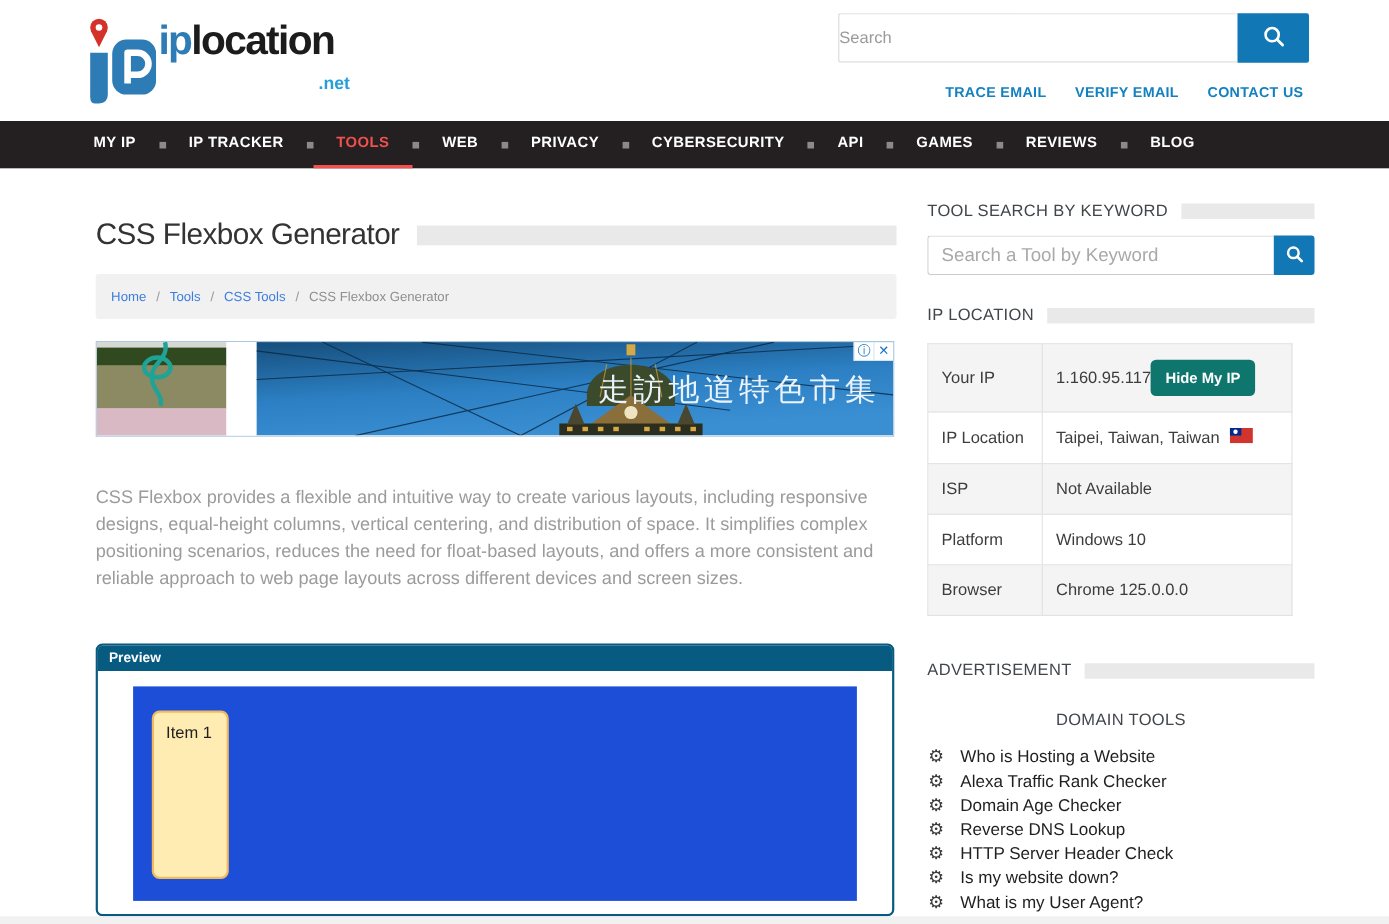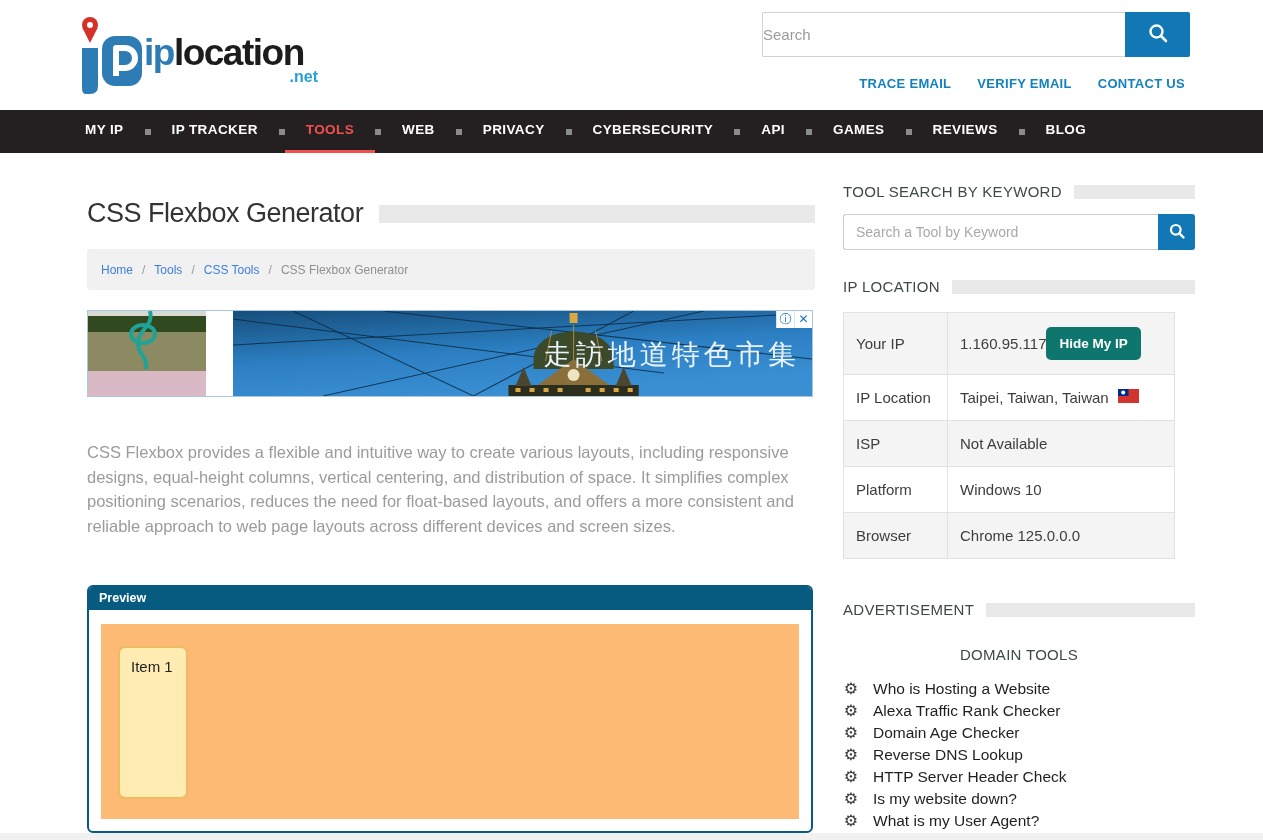--- a/index.html
+++ b/index.html
@@ -5,21 +5,21 @@
   * { margin:0; padding:0; box-sizing:border-box; }
   body { background:#fff; }
   .page {
     position:relative; width:1263px; height:840px; overflow:hidden;
     background:#fff; font-family:"Liberation Sans", sans-serif;
   }
 
   
   .logo { position:absolute; left:76px; top:6px; width:240px; height:92px; cursor:pointer; }
   .logo-mark { position:absolute; left:0; top:4px; }
-  .logo-word { position:absolute; left:68px; top:26px; font-size:37px; font-weight:bold; letter-spacing:-1.5px; color:#1c1c1c; white-space:nowrap; }
+  .logo-word { position:absolute; left:68px; top:10px; font-size:37px; font-weight:bold; letter-spacing:-1.5px; color:#1c1c1c; white-space:nowrap; }
   .logo-word .lw-ip { color:#2d7cb6; }
   .logo-net { position:absolute; right:-2px; top:62px; font-size:16px; font-weight:bold; color:#269fd8; }
 
   .hdr-search { position:absolute; left:762px; top:12px; width:428px; height:45px; display:flex; }
   .hdr-search input { flex:1; border:1px solid #d2d2d2; border-right:none; border-radius:2px 0 0 2px; padding:0 0; font-size:15px; color:#555; font-family:"Liberation Sans", sans-serif; outline:none; }
   .hdr-search input::placeholder { color:#9a9a9a; }
   .hdr-search button { width:65px; background:#1177b5; border:none; border-radius:0 2px 2px 0; cursor:pointer; display:flex; align-items:center; justify-content:center; }
 
   .hdr-links { position:absolute; right:78px; top:76px; display:flex; gap:26px; }
   .hdr-link { color:#1380c0; font-size:13px; font-weight:bold; letter-spacing:.3px; cursor:pointer; white-space:nowrap; }
@@ -46,35 +46,35 @@
   .ad-gap { width:27px; flex:none; background:#fff; }
   .ad-right { flex:1; position:relative; overflow:hidden; }
   .ad-right svg { display:block; width:100%; height:100%; }
   .ad-badges { position:absolute; top:0; right:0; display:flex; background:#fff; }
   .ad-badge { width:18px; height:17px; color:#1a73c8; font-size:12px; line-height:17px; text-align:center; cursor:pointer; border-left:1px solid #d8e6f2; }
 
   .description { position:absolute; left:87px; top:440px; width:716px; font-size:16.5px; line-height:24.5px; color:#9b9b9b; }
 
   .preview-panel { position:absolute; left:87px; top:585px; width:726px; height:248px; border:2px solid #075b80; border-radius:6px; background:#fff; overflow:hidden; }
   .preview-header { height:23px; background:#075b80; color:#fff; font-size:12.5px; font-weight:bold; line-height:23px; padding-left:10px; }
-  .flex-container { margin:14px 12px; height:195px; background:#fdba74; display:flex; }
+  .flex-container { margin:14px 32px; height:195px; background:#1d4ed8; display:flex; }
   .flex-item { width:70px; height:153px; margin:22px 0 0 17px; background:#ffecb3; border:2px solid #efba60; border-radius:7px; padding:10px 0 0 11px; font-size:15px; color:#222; flex:none; cursor:pointer; }
 
   .bottom-strip { position:absolute; left:0; top:833px; width:1263px; height:7px; background:#f1f1f1; }
 
   
   .sb-heading { position:absolute; left:843px; width:352px; display:flex; align-items:center; font-size:15px; color:#41464b; letter-spacing:.3px; white-space:nowrap; }
   .sb-heading .bar { flex:1; height:14px; background:#e9e9e9; margin-left:12px; }
   #h-toolsearch { top:183px; }
   #h-iploc { top:278px; }
   #h-ad { top:601px; }
   #h-domain { top:646px;flex-direction:column; }
 
   .sb-search { position:absolute; left:843px; top:214px; width:352px; height:36px; display:flex; }
-  .sb-search input { flex:1; border:1px solid #ccc; border-right:none; border-radius:3px 0 0 3px; padding:0 12px; font-size:14px; color:#555; font-family:"Liberation Sans", sans-serif; outline:none; min-width:0; }
+  .sb-search input { flex:1; border:1px solid #ccc; border-right:none; border-radius:3px 0 0 3px; padding:0 12px; font-size:17px; color:#555; font-family:"Liberation Sans", sans-serif; outline:none; min-width:0; }
   .sb-search input::placeholder { color:#a9a9a9; }
   .sb-search button { width:37px; background:#1177b5; border:none; border-radius:0 3px 3px 0; cursor:pointer; display:flex; align-items:center; justify-content:center; }
 
   .ip-table { position:absolute; left:843px; top:312px; width:332px; border-collapse:collapse; font-size:15px; }
   .ip-table td { border:1px solid #e2e2e2; padding:14px 12px; color:#3d3d3d; vertical-align:middle; }
   .ip-table tr:nth-child(odd) td { background:#f4f4f4; }
   .ip-table td.lbl { width:104px; }
   .val-wrap { display:flex; align-items:center; }
   .hide-ip-btn { background:#0f766e; color:#fff; font-weight:bold; font-size:13.5px; border:none; border-radius:5px; padding:9px 13px; cursor:pointer; font-family:"Liberation Sans", sans-serif; white-space:nowrap; }
   .flag { margin-left:9px; flex:none; display:inline-block; }

